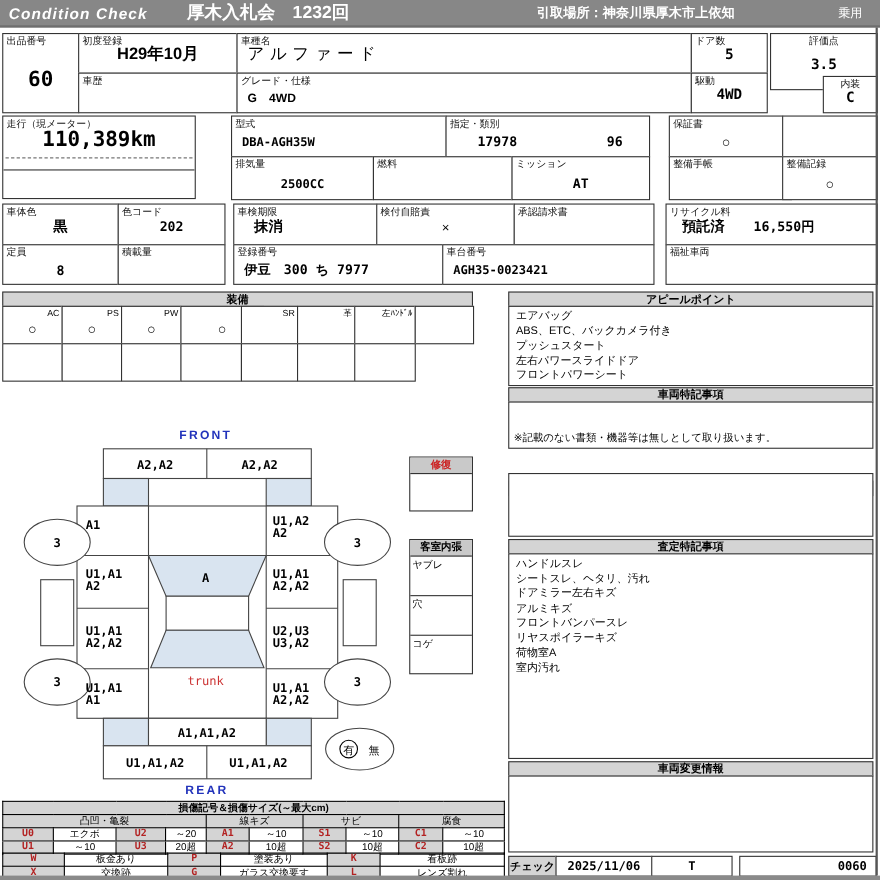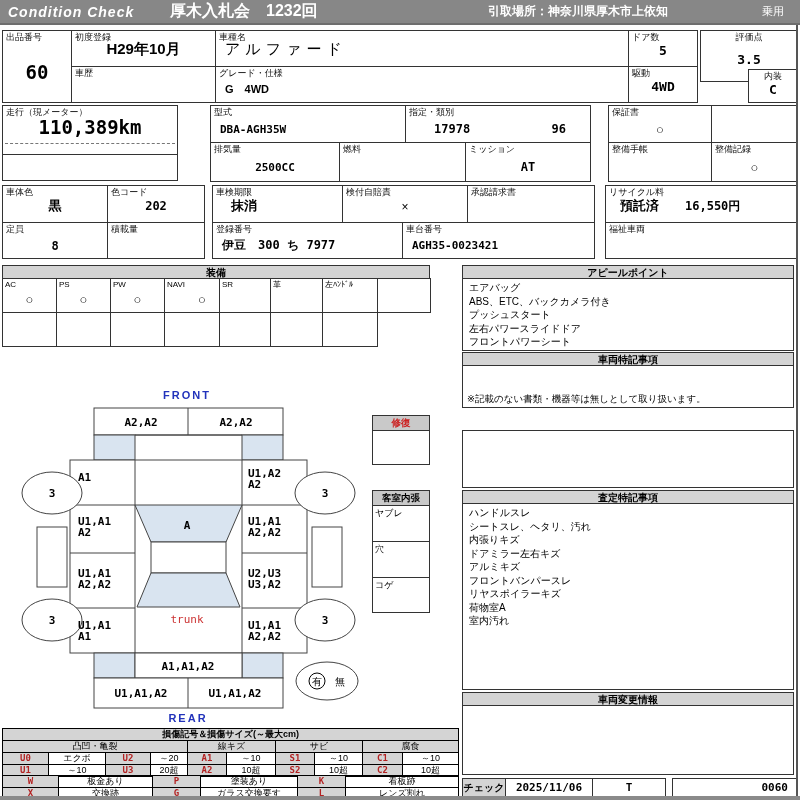--- a/index.html
+++ b/index.html
@@ -24,21 +24,21 @@
   .mono{font-family:"DejaVu Sans Mono",monospace;}
   .big{font-size:19px;}
   .mid{font-size:15px;}
   .sp{letter-spacing:5px;}
   .dash{position:absolute;left:2px;right:2px;border-top:1px dashed #777;}
   .solid{position:absolute;left:0;right:0;border-top:1px solid #333;}
   
   .eq-head{position:absolute;left:2px;top:265px;width:428px;height:14px;background:#d4d4d4;
     border:1px solid #333;font-size:10px;font-weight:bold;text-align:center;line-height:13px;}
   .eq-cell{position:absolute;border:1px solid #333;background:#fff;}
-  .eq-lab{font-size:8px;line-height:9px;padding:1px 2px;white-space:nowrap;}
+  .eq-lab{font-size:8px;line-height:9px;padding:1px 2px;white-space:nowrap;text-align:right;}
   .eq-val{text-align:center;font-size:13px;font-weight:bold;margin-top:2px;}
   
   .sec-head{position:absolute;background:#d4d4d4;border:1px solid #333;font-size:10px;font-weight:bold;
     text-align:center;line-height:13px;}
   .sec-body{position:absolute;background:#fff;border:1px solid #333;font-size:10px;line-height:13.5px;
     padding:2px 6px;overflow:hidden;}
   .sec-body .note{position:absolute;bottom:2px;left:4px;font-size:9.5px;}
   .red{color:#cc2222;}
   
   table.lg{position:absolute;border-collapse:collapse;table-layout:fixed;}
@@ -350,21 +350,20 @@
   <div class="note">※記載のない書類・機器等は無しとして取り扱います。</div>
 </div>
 
 <div class="sec-head red" style="left:462px;top:437px;width:332px;height:14px;">修復内容</div>
 <div class="sec-body" style="left:462px;top:430px;width:332px;height:58px;"></div>
 
 <div class="sec-head" style="left:462px;top:490px;width:332px;height:14px;">査定特記事項</div>
 <div class="sec-body" id="assessment-body" style="left:462px;top:503px;width:332px;height:187px;">
     <div>ハンドルスレ</div>
     <div>シートスレ、ヘタリ、汚れ</div>
-    <div>内張りキズ</div>
     <div>ドアミラー左右キズ</div>
     <div>アルミキズ</div>
     <div>フロントバンパースレ</div>
     <div>リヤスポイラーキズ</div>
     <div>荷物室A</div>
     <div>室内汚れ</div>
   </div>
 
 <div class="sec-head" style="left:462px;top:692px;width:332px;height:14px;">車両変更情報</div>
 <div class="sec-body" style="left:462px;top:705px;width:332px;height:70px;"></div>

